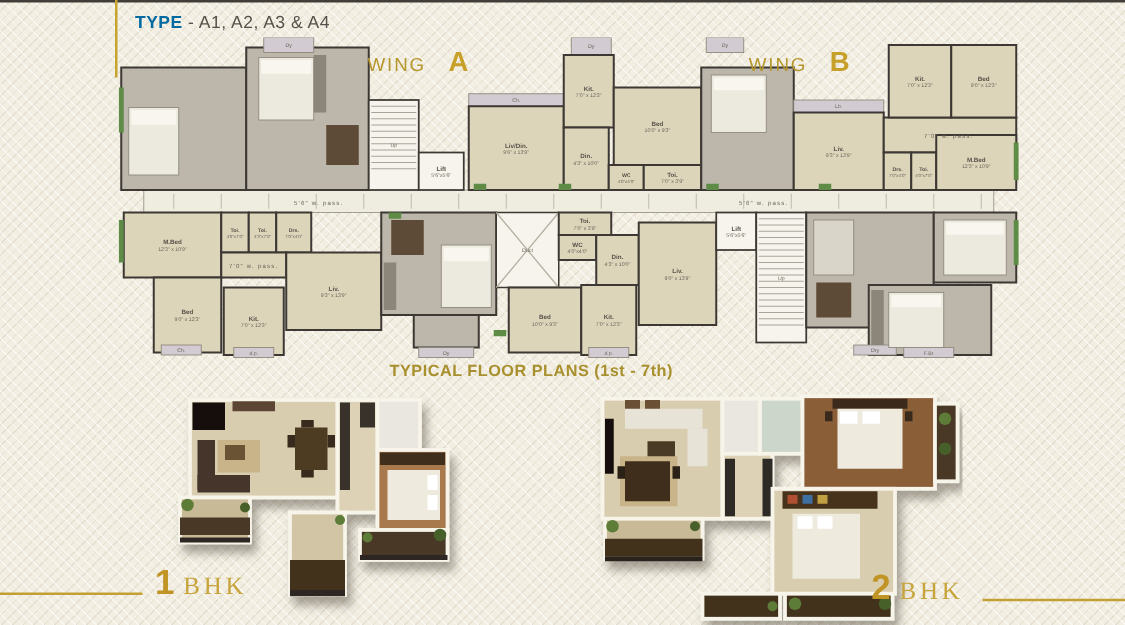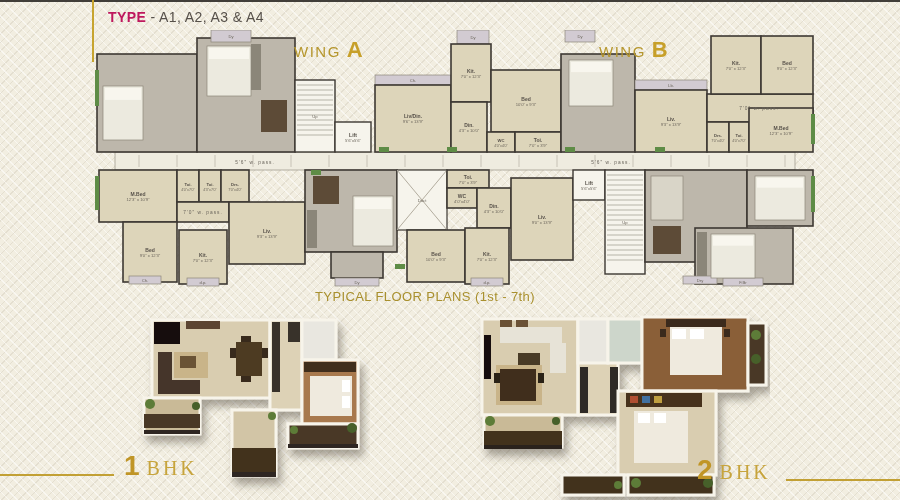--- a/index.html
+++ b/index.html
@@ -5,26 +5,26 @@
   html,body{margin:0;padding:0;}
   body{width:900px;height:500px;overflow:hidden;font-family:"Liberation Sans",sans-serif;}
   #app{position:relative;width:900px;height:500px;background:#f2eee1;}
   #app::before{content:"";position:absolute;inset:0;pointer-events:none;
     background:
       repeating-linear-gradient(45deg, rgba(255,255,255,.55) 0 1px, transparent 1px 6px),
       repeating-linear-gradient(135deg, rgba(198,190,172,.32) 0 1px, transparent 1px 6px);}
   .topline{position:absolute;top:0;left:0;width:900px;height:2px;background:#413e39;z-index:5;}
   .goldbar{position:absolute;left:92px;top:0;width:2px;height:62px;background:#c7a42f;z-index:5;}
   .title{position:absolute;left:108px;top:9px;font-size:14px;color:#56504a;letter-spacing:.4px;z-index:6;}
-  .title b{color:#be185d;}
-  .wing{position:absolute;top:37px;color:#b6972e;font-size:15px;letter-spacing:1.5px;z-index:6;display:flex;align-items:baseline;gap:6px;}
+  .title b{color:#0369a1;}
+  .wing{position:absolute;top:37px;color:#b6972e;font-size:15px;letter-spacing:1.5px;z-index:6;display:flex;align-items:baseline;gap:18px;}
   .wing .letter{font-size:22px;font-weight:bold;color:#c7a02a;letter-spacing:0;}
   #wing-a{left:294px;} #wing-b{left:599px;}
   .caption{position:absolute;left:255px;top:289px;width:340px;text-align:center;
-    font-size:13px;font-weight:normal;color:#a9902e;letter-spacing:.4px;z-index:6;}
+    font-size:13px;font-weight:bold;color:#a9902e;letter-spacing:.4px;z-index:6;}
   .plan{position:absolute;left:95px;top:30px;z-index:4;}
   .plan svg{display:block;}
   .plan text{font-family:"Liberation Sans",sans-serif;}
   .iso{position:absolute;z-index:3;}
   #iso1{left:138px;top:308px;} #iso2{left:470px;top:305px;}
   .bhk{position:absolute;display:flex;align-items:baseline;gap:7px;z-index:6;}
   .bhk .num{font-size:28px;font-weight:bold;color:#c09526;}
   .bhk .txt{font-size:20px;letter-spacing:3px;color:#c7a43c;font-family:Liberation Serif, serif;}
   #bhk1{left:124px;top:450px;} #bhk2{left:697px;top:454px;}
   .leader{position:absolute;height:2px;background:#c2a034;z-index:6;}

